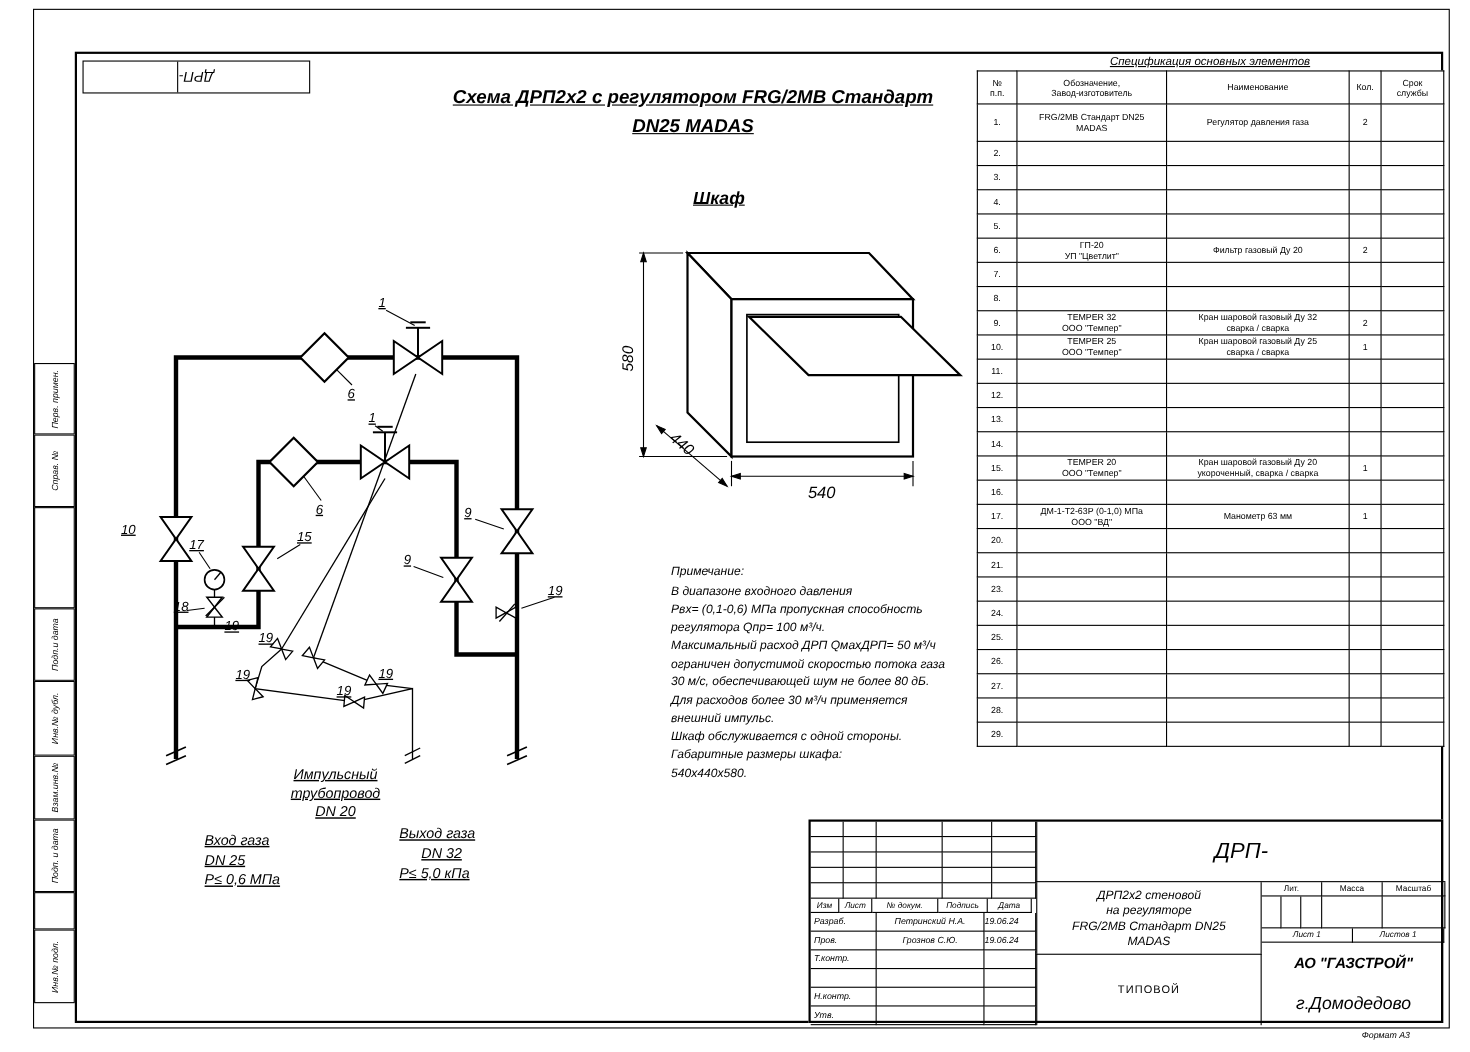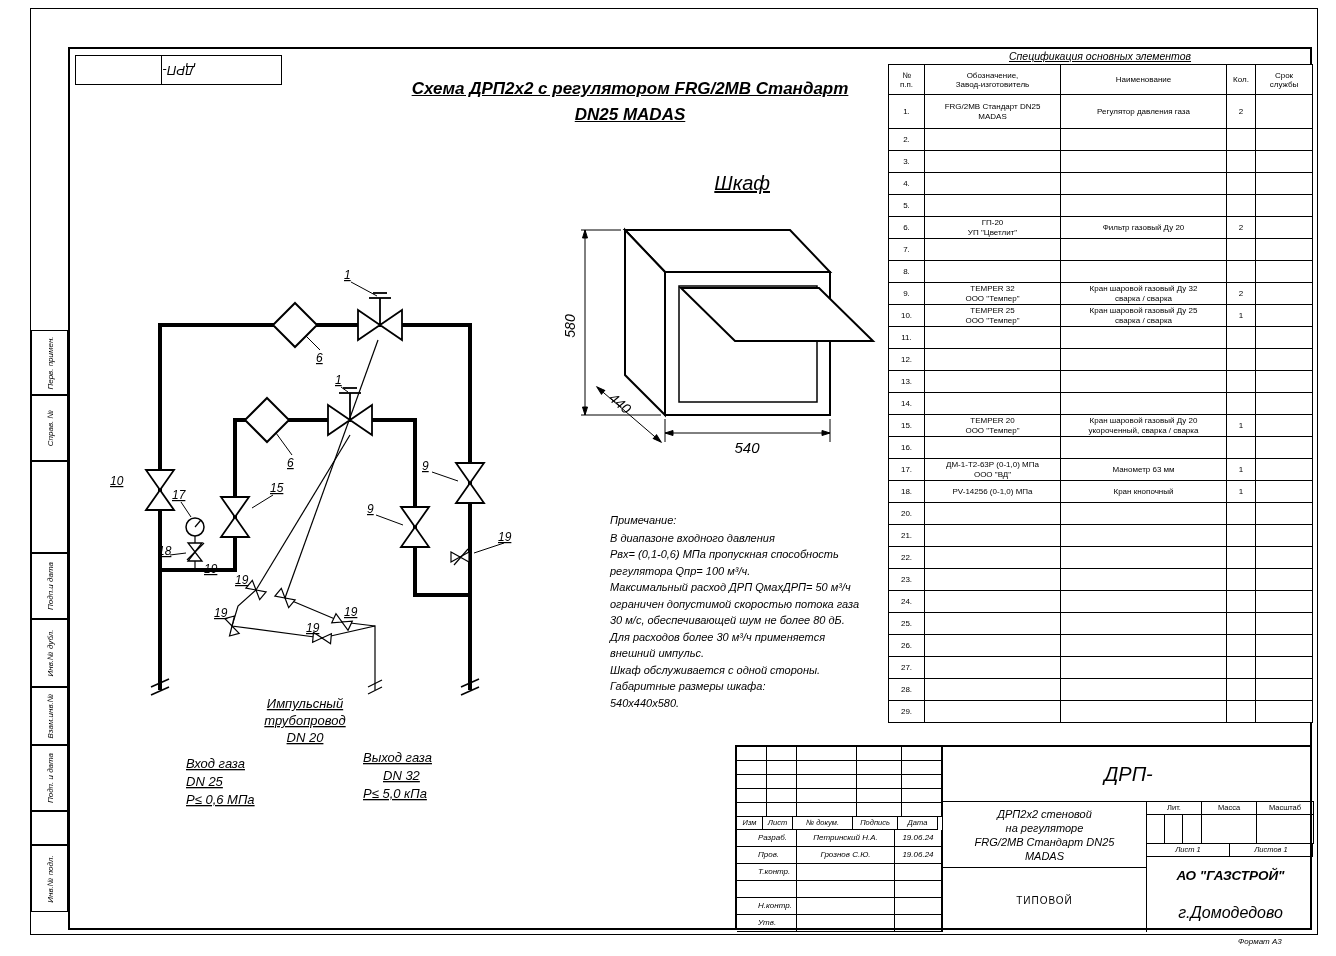--- a/index.html
+++ b/index.html
@@ -7,44 +7,44 @@
   #page{position:relative;width:1336px;height:956px;background:#fff;overflow:hidden}
   .outer-frame{position:absolute;left:30px;top:8px;width:1288px;height:927px;border:1.5px solid #000}
   .inner-frame{position:absolute;left:68px;top:47px;width:1244px;height:883px;border:2px solid #000}
   .mcell{position:absolute;left:31px;width:37px;border:1.5px solid #000;background:#fff}
   .vtext{position:absolute;left:50%;top:50%;transform:translate(-50%,-50%) rotate(-90deg);white-space:nowrap;font-size:8px;font-style:italic}
   .corner-stamp{position:absolute;left:75px;top:55px;width:207px;height:30px;border:1.5px solid #000;background:#fff}
   .corner-divider{position:absolute;left:85px;top:0;bottom:0;border-left:1.5px solid #000}
   .flip{position:absolute;left:0;right:0;top:50%;transform:translateY(-50%) rotate(180deg);text-align:center;font-size:13px;font-style:italic}
   .u{text-decoration:underline}
   .main-title{position:absolute;left:370px;top:76px;width:520px;text-align:center;font-size:17px;font-weight:bold;font-style:italic;line-height:26px}
-  .shkaf-title{position:absolute;left:630px;top:172px;width:140px;text-align:right;font-size:20px;font-weight:normal;font-style:italic}
+  .shkaf-title{position:absolute;left:630px;top:172px;width:140px;text-align:left;font-size:16px;font-weight:bold;font-style:italic}
   .notes{position:absolute;left:610px;top:512px;width:305px;font-size:11px;font-style:italic;line-height:16.5px}
   svg text{font-family:"Liberation Sans",sans-serif}
   .spec{position:absolute;left:888px;top:50px;width:424px}
   .spec-title{text-align:center;font-size:10.5px;height:14px;font-style:italic}
   table.spec-table{border-collapse:collapse;table-layout:fixed;width:424px;background:#fff}
   .spec-table th,.spec-table td{border:1px solid #000;text-align:center;vertical-align:middle;font-weight:normal;padding:0 2px;overflow:hidden}
   .spec-table th{font-size:8px;height:30px;line-height:9px}
   .spec-table td{font-size:8px;line-height:9.5px}
   .spec-table tbody tr{height:22px}
   .spec-table tbody tr.tall{height:34px}
   .c-num{width:36px}.c-desig{width:136px}.c-name{width:166px}.c-qty{width:29px}.c-life{width:57px}
   .pre{white-space:pre-line}
   .tb{position:absolute;left:735px;top:745px;width:577px;height:185px;border:2px solid #000;background:#fff}
   .tb-rev{position:absolute;left:0;top:0;width:205px;height:70px;display:grid;grid-template-columns:30px 30px 60px 45px 40px;grid-auto-rows:14px}
   .rev-cell{border-right:1px solid #000;border-bottom:1px solid #000}
   .tb-revhead{position:absolute;left:0;top:70px;width:205px;height:13px;display:flex}
   .tb-revhead span{display:block;border-right:1px solid #000;border-bottom:1px solid #000;font-size:7.5px;text-align:center;line-height:12px;font-style:italic;height:13px}
   .tb-signs{position:absolute;left:0;top:83px;width:205px;height:102px}
   .sign-row{display:flex;height:17px}
   .scell{border-right:1px solid #000;border-bottom:1px solid #000;font-size:8px;line-height:16px;overflow:hidden;font-style:italic}
-  .scell.role{width:60px;padding-left:21px}
+  .scell.role{width:60px;padding-left:3px}
   .scell.sname{width:98px;text-align:center}
-  .scell.sdate{width:47px;text-align:center}
+  .scell.sdate{width:47px;text-align:left}
   .tb-code{position:absolute;left:205px;top:0;width:372px;height:55px;border-left:1px solid #000;border-bottom:1px solid #000;display:flex;align-items:center;justify-content:center;font-size:20px;font-style:italic}
   .tb-doctitle{position:absolute;left:205px;top:55px;width:205px;height:65px;border-left:1px solid #000;border-right:1px solid #000;display:flex;align-items:center;justify-content:center;text-align:center;font-size:11px;line-height:14px;font-style:italic}
   .tb-type{position:absolute;left:205px;top:120px;width:205px;height:65px;border-left:1px solid #000;border-right:1px solid #000;border-top:1px solid #000;display:flex;align-items:center;justify-content:center;font-size:10px;letter-spacing:1px;}
   .tb-lit{position:absolute;left:410px;top:55px;width:167px;height:13px;display:flex}
   .tb-lit div{border-right:1px solid #000;border-bottom:1px solid #000;font-size:7.5px;text-align:center;line-height:12px;height:13px}
   .tb-litcells{position:absolute;left:410px;top:68px;width:167px;height:29px;display:flex}
   .tb-litcells div{border-right:1px solid #000;border-bottom:1px solid #000;height:100%}
   .tb-sheet{position:absolute;left:410px;top:97px;width:167px;height:13px;display:flex}
   .tb-sheet div{border-right:1px solid #000;border-bottom:1px solid #000;font-size:7.5px;text-align:center;line-height:12px;width:83px;height:13px;font-style:italic}
   .tb-company{position:absolute;left:410px;top:110px;width:167px;height:75px;display:flex;flex-direction:column;align-items:center;justify-content:center;font-style:italic}
@@ -418,42 +418,28 @@
           </tr>
           <tr>
             <td class="c-num pre">17.</td>
             <td class="c-desig pre">ДМ-1-Т2-63Р (0-1,0) МПа
 ООО "ВД"</td>
             <td class="c-name pre">Манометр 63 мм</td>
             <td class="c-qty pre">1</td>
             <td class="c-life pre"></td>
           </tr>
           <tr>
-            <td class="c-num pre">18.</td>
-            <td class="c-desig pre">PV-14256 (0-1,0) МПа</td>
-            <td class="c-name pre">Кран кнопочный</td>
-            <td class="c-qty pre">1</td>
-            <td class="c-life pre"></td>
-          </tr>
-          <tr>
             <td class="c-num pre">20.</td>
             <td class="c-desig pre"></td>
             <td class="c-name pre"></td>
             <td class="c-qty pre"></td>
             <td class="c-life pre"></td>
           </tr>
           <tr>
             <td class="c-num pre">21.</td>
-            <td class="c-desig pre"></td>
-            <td class="c-name pre"></td>
-            <td class="c-qty pre"></td>
-            <td class="c-life pre"></td>
-          </tr>
-          <tr>
-            <td class="c-num pre">22.</td>
             <td class="c-desig pre"></td>
             <td class="c-name pre"></td>
             <td class="c-qty pre"></td>
             <td class="c-life pre"></td>
           </tr>
           <tr>
             <td class="c-num pre">23.</td>
             <td class="c-desig pre"></td>
             <td class="c-name pre"></td>
             <td class="c-qty pre"></td>

